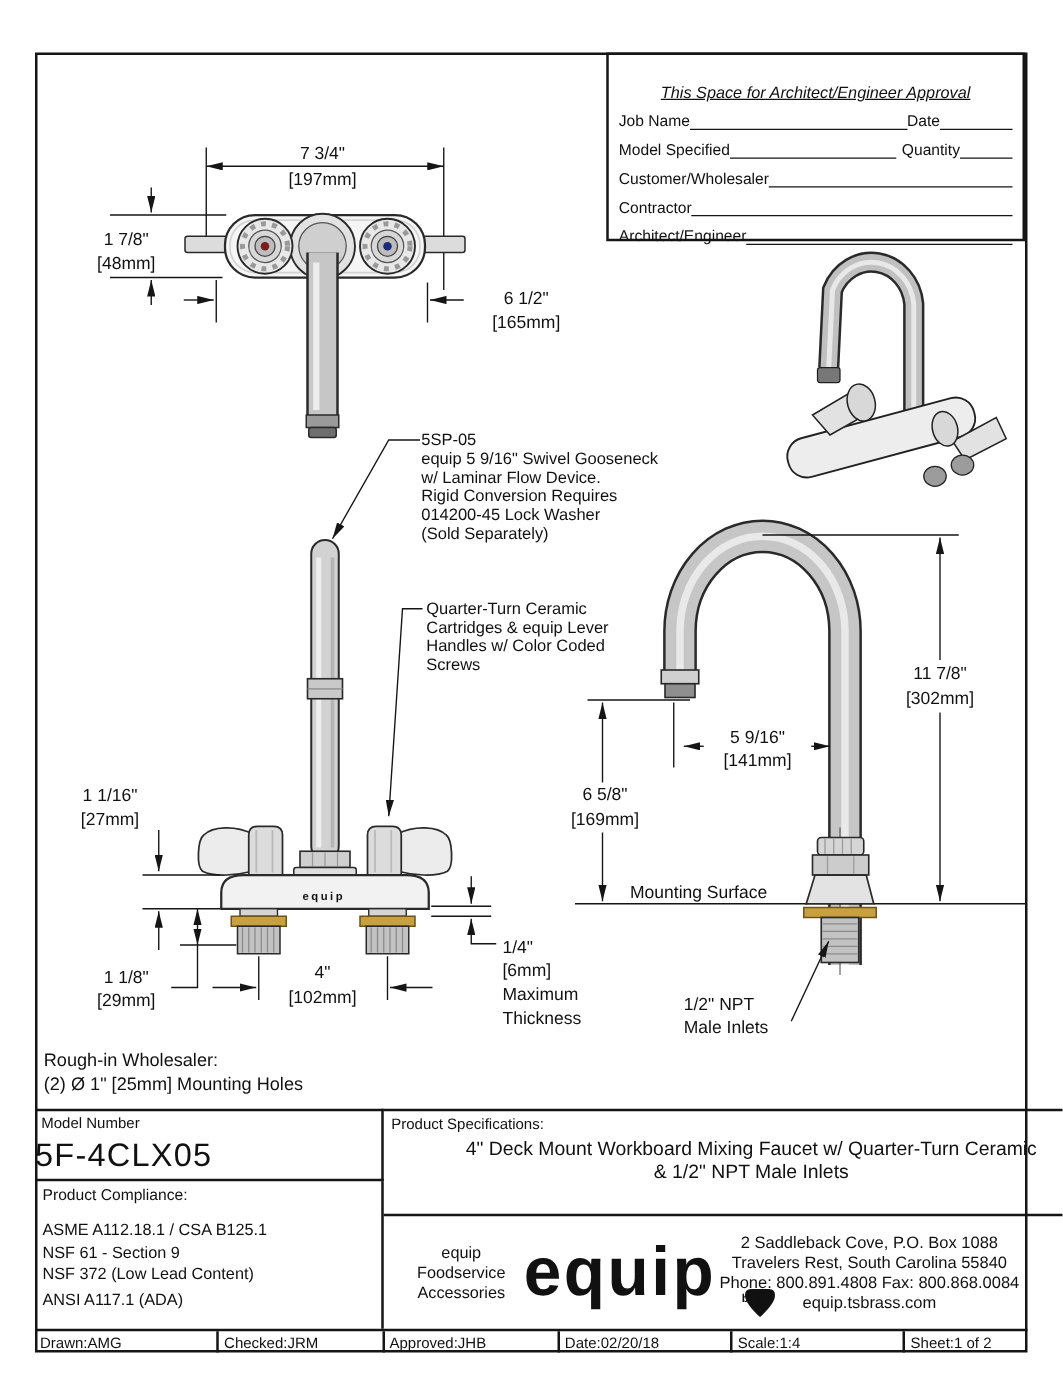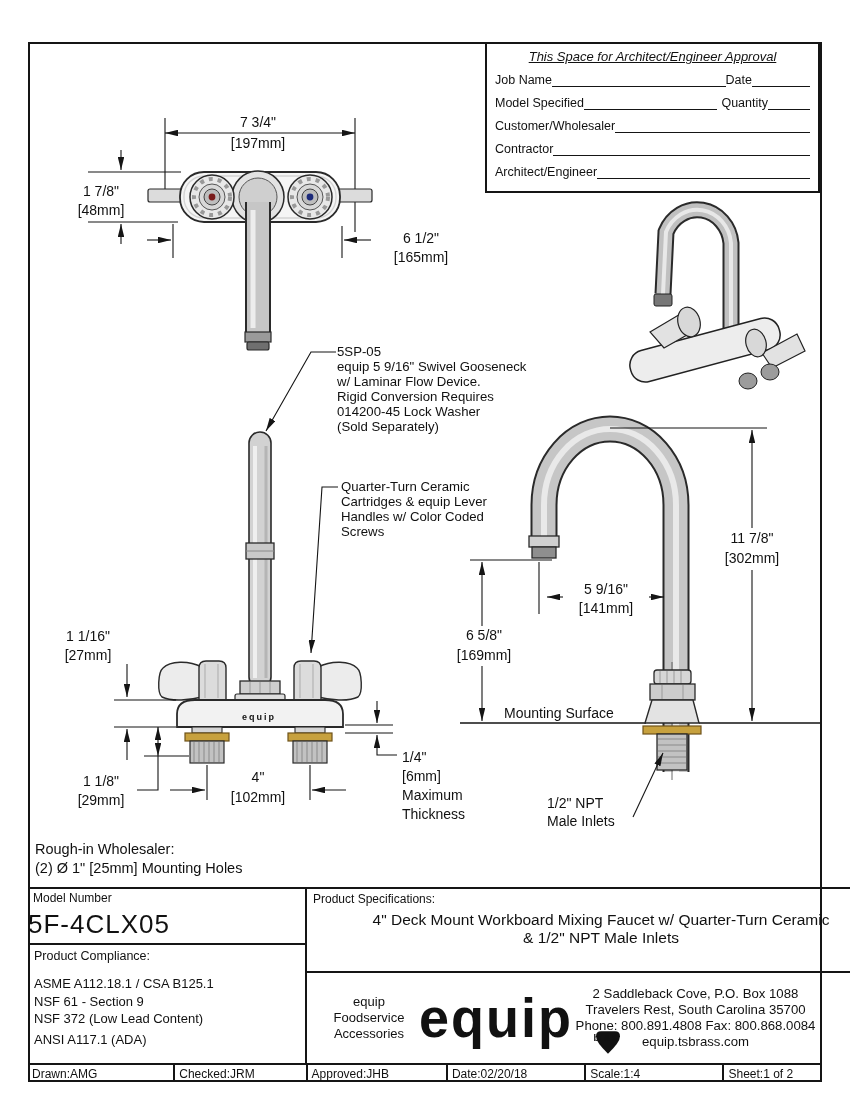--- a/index.html
+++ b/index.html
@@ -4,21 +4,21 @@
 <style>
   html,body{margin:0;padding:0;background:#fff;}
   body{width:850px;height:1100px;position:relative;overflow:hidden;
        font-family:"Liberation Sans",sans-serif;color:#111;}
   .abs{position:absolute;}
   #frame{left:28px;top:42px;width:794px;height:1040px;border:2px solid #151515;box-sizing:border-box;}
   svg{position:absolute;left:0;top:0;}
   svg text{font-family:"Liberation Sans",sans-serif;fill:#111;}
   
   #approval{left:485px;top:42px;width:335px;height:151px;border:2px solid #151515;
-            box-sizing:border-box;padding:5px 8px 4px 8px;font-size:12.5px;}
+            box-sizing:border-box;padding:22px 8px 4px 8px;font-size:12.5px;}
   #approval .title{text-align:center;font-style:italic;text-decoration:underline;
                    font-size:13px;margin-bottom:4px;}
   .frow{display:flex;align-items:flex-end;margin-top:9px;white-space:nowrap;}
   .blank{border-bottom:1.3px solid #151515;height:13px;flex:1;}
   .blank.fixed-date{flex:0 0 58px;}
   .blank.fixed-qty{flex:0 0 42px;}
   
   #roughin{left:35px;top:840px;font-size:14.5px;line-height:19px;}
   
   #tb{left:28px;top:887px;width:794px;height:195px;box-sizing:border-box;}
@@ -328,21 +328,21 @@
       <span class="by-ts">
         <span class="by">by</span>
         <svg width="30" height="26" viewBox="0 0 30 26">
           <path d="M3,7 Q3,2 8,2 H22 Q27,2 27,7 Q27,13 15,24 Q3,13 3,7 Z" fill="#111"></path>
           <text x="15" y="12" font-size="8" font-weight="bold" fill="#fff" text-anchor="middle">T&amp;S</text>
         </svg>
       </span>
     </div>
     <div class="brand-addr">
       <div>2 Saddleback Cove, P.O. Box 1088</div>
-      <div>Travelers Rest, South Carolina 35700</div>
+      <div>Travelers Rest, South Carolina 55840</div>
       <div>Phone: 800.891.4808  Fax: 800.868.0084</div>
       <div>equip.tsbrass.com</div>
     </div>
   </div>
   <div id="tb-foot" class="cell">
     <div class="fcell" style="width:148px">
       <span class="flbl">Drawn:</span>
       <span class="fval">AMG</span>
     </div>
     <div class="fcell" style="width:133px">

